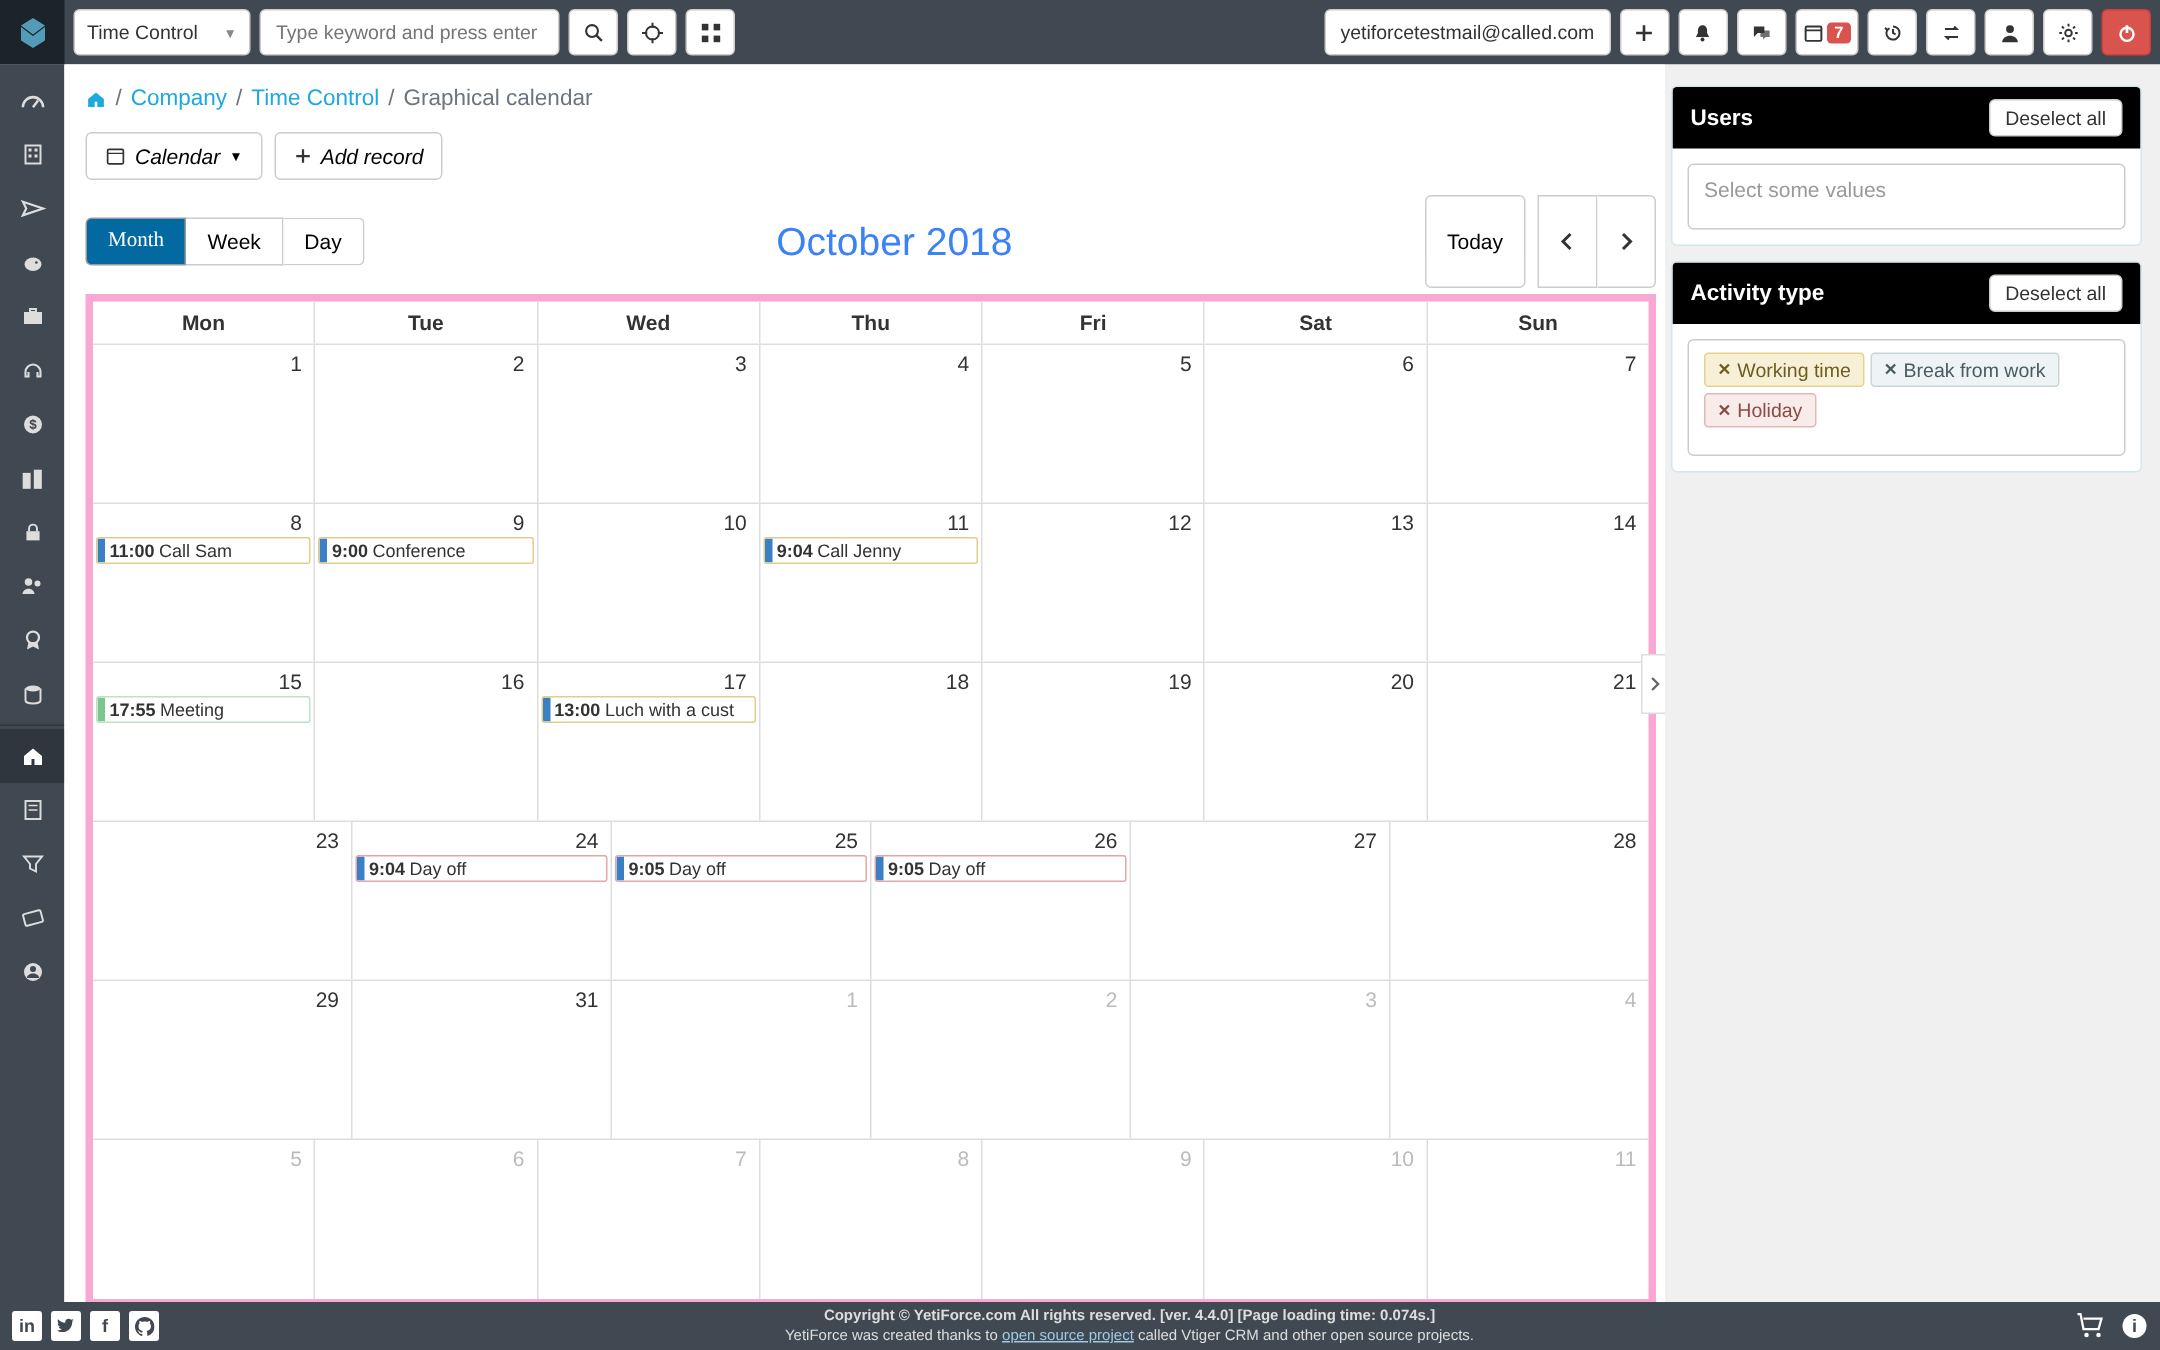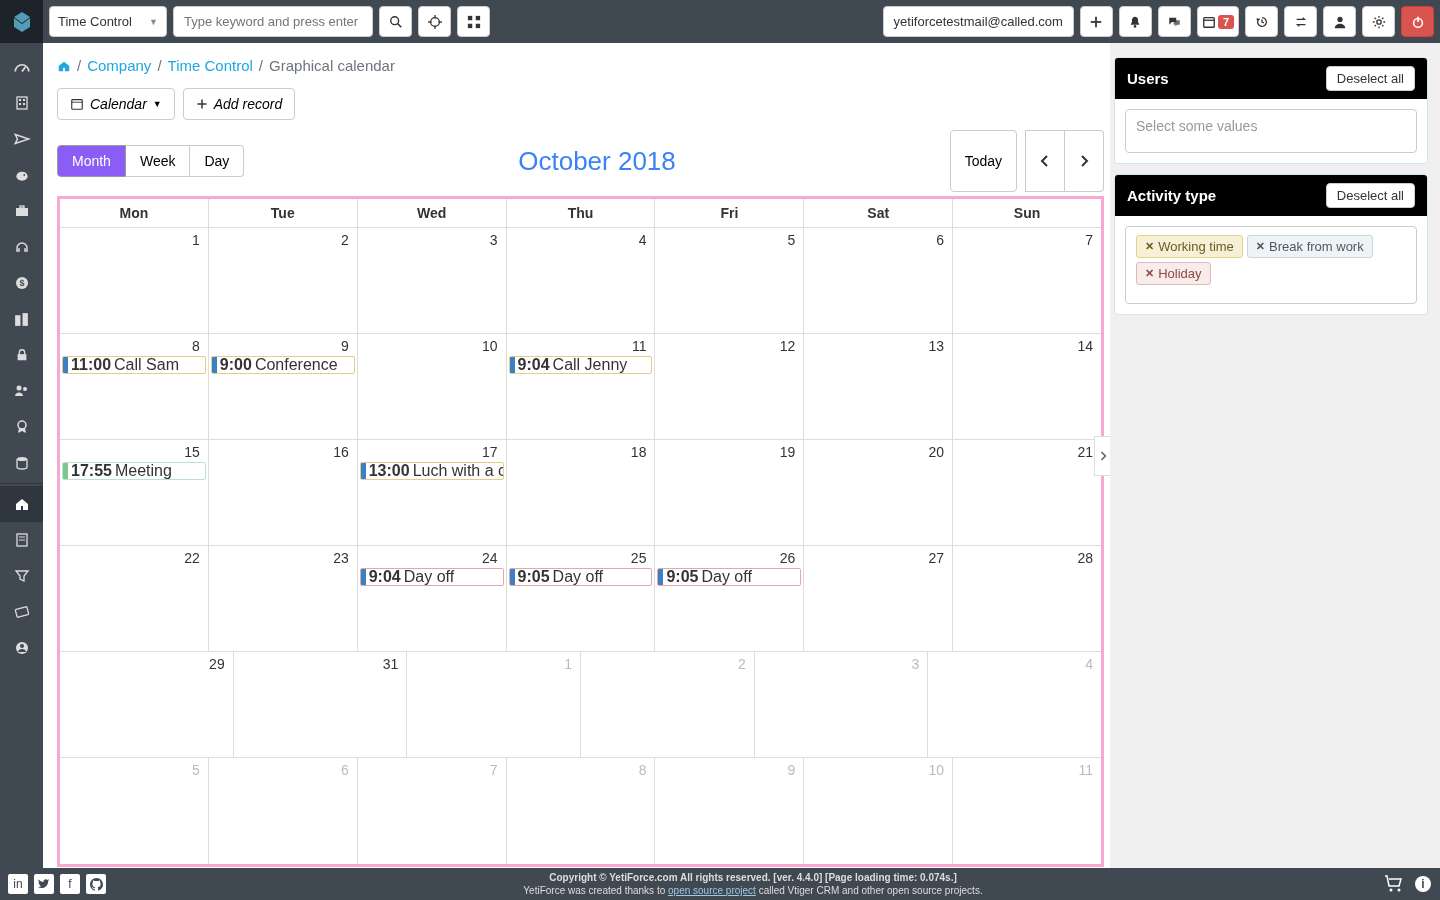--- a/index.html
+++ b/index.html
@@ -38,41 +38,41 @@
 .page-toolbar { display:flex; gap:8px; margin-bottom: 10px; }
 .btn { background:#fff; border:1px solid #ccc; border-radius:4px; padding: 7px 12px; font-size:14px; cursor:pointer; display:inline-flex; align-items:center; gap:6px;font-style:italic; }
 
 
 .cal-ctl { display:flex; align-items:center; justify-content:space-between; margin-bottom:4px; }
 .btn-group { display:inline-flex; }
 .btn-group .vbtn { background:#fff; border:1px solid #ccc; padding:7px 14px; font-size:14px; cursor:pointer; }
 .btn-group .vbtn:first-child{ border-radius:4px 0 0 4px; }
 .btn-group .vbtn:last-child{ border-radius:0 4px 4px 0; }
 .btn-group .vbtn + .vbtn { border-left:none; }
-.btn-group .vbtn.active { background:#8b5cf6; color:#fff; border-color:#999; }
+.btn-group .vbtn.active { background:#0369a1; color:#fff; border-color:#999;font-family:Liberation Serif, serif; }
 .cal-title { font-size:26px; font-weight:500; color:#3b82f6; }
 .nav-btns { display:flex; gap:0; }
 .nav-btns .today { background:#fff;border:1px solid #ccc;border-radius:4px;padding:22px 14px;font-size:14px;cursor:pointer;margin-right:8px;}
 .nav-btns .arrow { background:#fff;border:1px solid #ccc;padding:7px 14px;font-size:14px;cursor:pointer;}
 .nav-btns .arrow:first-of-type{border-radius:4px 0 0 4px;}
 .nav-btns .arrow:last-of-type{border-radius:0 4px 4px 0;border-left:none;}
 
 
-.cal-grid { border:3px solid #f9a8d4; }
+.cal-grid { border:5px solid #f9a8d4; }
 .cal-head { display:flex; border-bottom:1px solid #ddd; }
 .cal-head div { flex:1; text-align:center; padding:6px 0; font-weight:bold; font-size:14px; border-right:1px solid #ddd; }
 .cal-head div:last-child{border-right:none;}
 .cal-body { }
 .cal-row { display:flex; height:106px; border-bottom:1px solid #ddd; }
 .cal-row:last-child{border-bottom:none;}
 .cal-cell { flex:1; border-right:1px solid #ddd; position:relative; overflow:hidden; }
 .cal-cell:last-child{border-right:none;}
 .day-num { position:absolute; top:4px; right:8px; font-size:14px; color:#333; }
 .day-num.other { color:#bbb; }
-.ev { position:absolute; left:2px; right:2px; height:18px; background:#fff; border:1px solid #e1cf89; border-radius:2px; font-size:16px; display:flex; align-items:center; overflow:hidden; white-space:nowrap; cursor:pointer; }
+.ev { position:absolute; left:2px; right:2px; height:18px; background:#fff; border:1px solid #e1cf89; border-radius:2px; font-size:12px; display:flex; align-items:center; overflow:hidden; white-space:nowrap; cursor:pointer; }
 .ev .bar { width:5px; height:100%; background:#3b7fc4; margin-right:3px; flex-shrink:0;}
 .ev .t { font-weight:bold; margin-right:3px;}
 .ev.break { border-color:#bde2c8; }
 .ev.break .bar{ background:#7ec690; }
 .ev.holiday { border-color:#e4a7a7; }
 .ev.holiday .bar{ background:#3b7fc4; }
 
 
 .card { background:#fff; border:1px solid #d1e7ee; border-radius:4px; margin-bottom:10px; overflow:hidden; }
 .card-head { background:#000000; color:#fff; padding:8px 12px; font-size:15px; font-weight:bold; display:flex; align-items:center; justify-content:space-between; }
@@ -85,21 +85,21 @@
 .tag.working { background:#f7f0d6; border-color:#e3d48a; color:#6b5d1f; }
 .tag.break { background:#eef4f6; border-color:#c8d5da; color:#4a5a61; }
 .tag.holiday { background:#f8eceb; border-color:#e0b8b4; color:#8a4a45; }
 
 
 .collapse-handle { position:absolute; right:0; top:50%; transform:translateY(-50%); width:16px; height:40px; background:#fff; border:1px solid #ddd; border-right:none; display:flex;align-items:center;justify-content:center; cursor:pointer; font-size:12px; color:#666;}
 
 
 .footer { position:absolute; left:0; right:0; bottom:0; height:32px; background:#404952; color:#ddd; font-size:10px; display:flex; align-items:center; padding:0 8px; }
 .footer .social { display:flex; gap:6px; }
-.footer .social span { width:20px;height:20px;background:#fff;color:#404952;display:inline-flex;align-items:center;justify-content:center;border-radius:2px;font-weight:normal;font-size:12px;cursor:pointer;}
+.footer .social span { width:20px;height:20px;background:#fff;color:#404952;display:inline-flex;align-items:center;justify-content:center;border-radius:2px;font-weight:bold;font-size:12px;cursor:pointer;}
 .footer .mid { flex:1; text-align:center; line-height:1.3;padding-left:16px; }
 .footer a { color:#9ec9e2; text-decoration:underline; }
 .footer .ficons { display:flex; gap:10px; font-size:18px; color:#fff; }
 .footer .ficons span { cursor:pointer; }
 
 svg { display:block; }
 </style>
 </head>
 <body>
 
@@ -460,23 +460,20 @@
               <div class="day-num">19</div>
             </div>
             <div class="cal-cell">
               <div class="day-num">20</div>
             </div>
             <div class="cal-cell">
               <div class="day-num">21</div>
             </div>
           </div>
           <div class="cal-row">
-            <div class="cal-cell">
-              <div class="day-num">22</div>
-            </div>
             <div class="cal-cell">
               <div class="day-num">23</div>
             </div>
             <div class="cal-cell">
               <div class="day-num">24</div>
               <div class="ev holiday" style="top: 22px;">
                 <div class="bar"></div>
                 <span class="t">9:04</span>
                 <span>Day off</span>
               </div>

